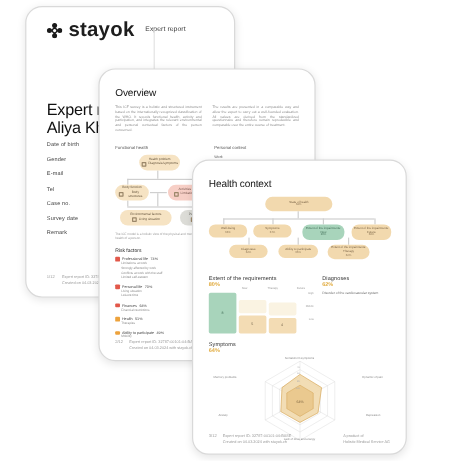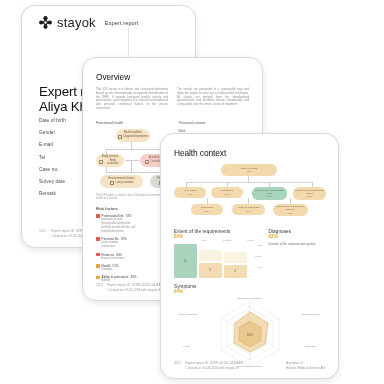--- a/index.html
+++ b/index.html
@@ -15,21 +15,21 @@
     border-radius:14px;box-shadow:0 2px 7px rgba(0,0,0,.10);overflow:hidden;
   }
   #card1{left:21px;top:5px;width:173px;height:241px;z-index:1;}
   #card2{left:82px;top:57px;width:179px;height:242px;z-index:2;}
   #card3{left:160px;top:133px;width:177px;height:244px;z-index:3;}
 
   
   .brandbar{display:flex;align-items:center;gap:5px;padding:9px 0 0 17px;}
   .logo{width:13px;height:13px;position:relative;flex:0 0 auto;}
   .logo svg{display:block;}
-  .brandname{font-size:13px;font-weight:400;letter-spacing:.2px;color:#1d1d1d;}
+  .brandname{font-size:17px;font-weight:700;letter-spacing:.2px;color:#1d1d1d;}
   .brandsub{font-size:5.6px;color:#3a3a3a;margin-left:4px;letter-spacing:.1px;}
   .cover-title{position:absolute;left:17px;top:78px;font-size:13.5px;line-height:15px;color:#111;letter-spacing:-.2px;}
   .cover-fields{position:absolute;left:17px;top:112px;width:90px;}
   .cover-fields .f{font-size:4.6px;color:#444;margin-bottom:7.2px;letter-spacing:.15px;}
   .cover-rule{position:absolute;left:106px;top:18px;width:1px;height:205px;background:#e3e3e3;}
   .cover-foot{position:absolute;left:17px;bottom:9px;display:flex;gap:6px;align-items:flex-start;}
   .pg{font-size:3.4px;color:#9a9a9a;}
   .foot-txt{font-size:3.2px;line-height:4.4px;color:#9a9a9a;}
 
   

